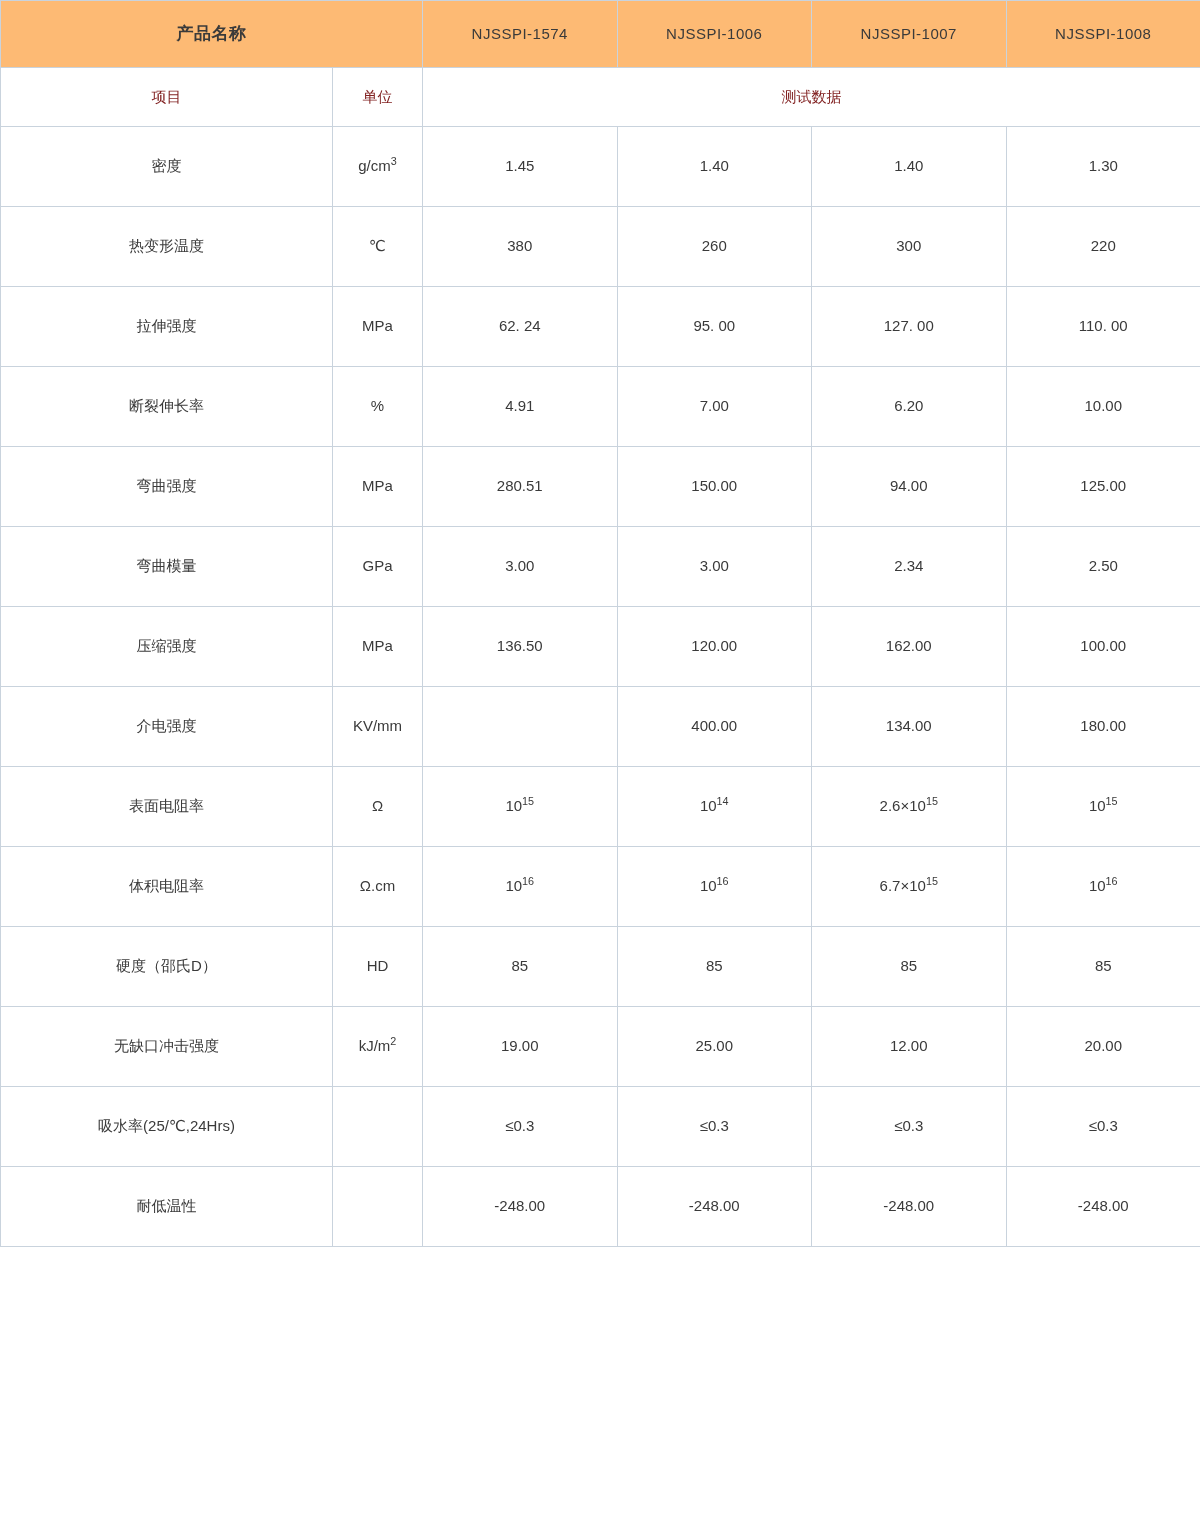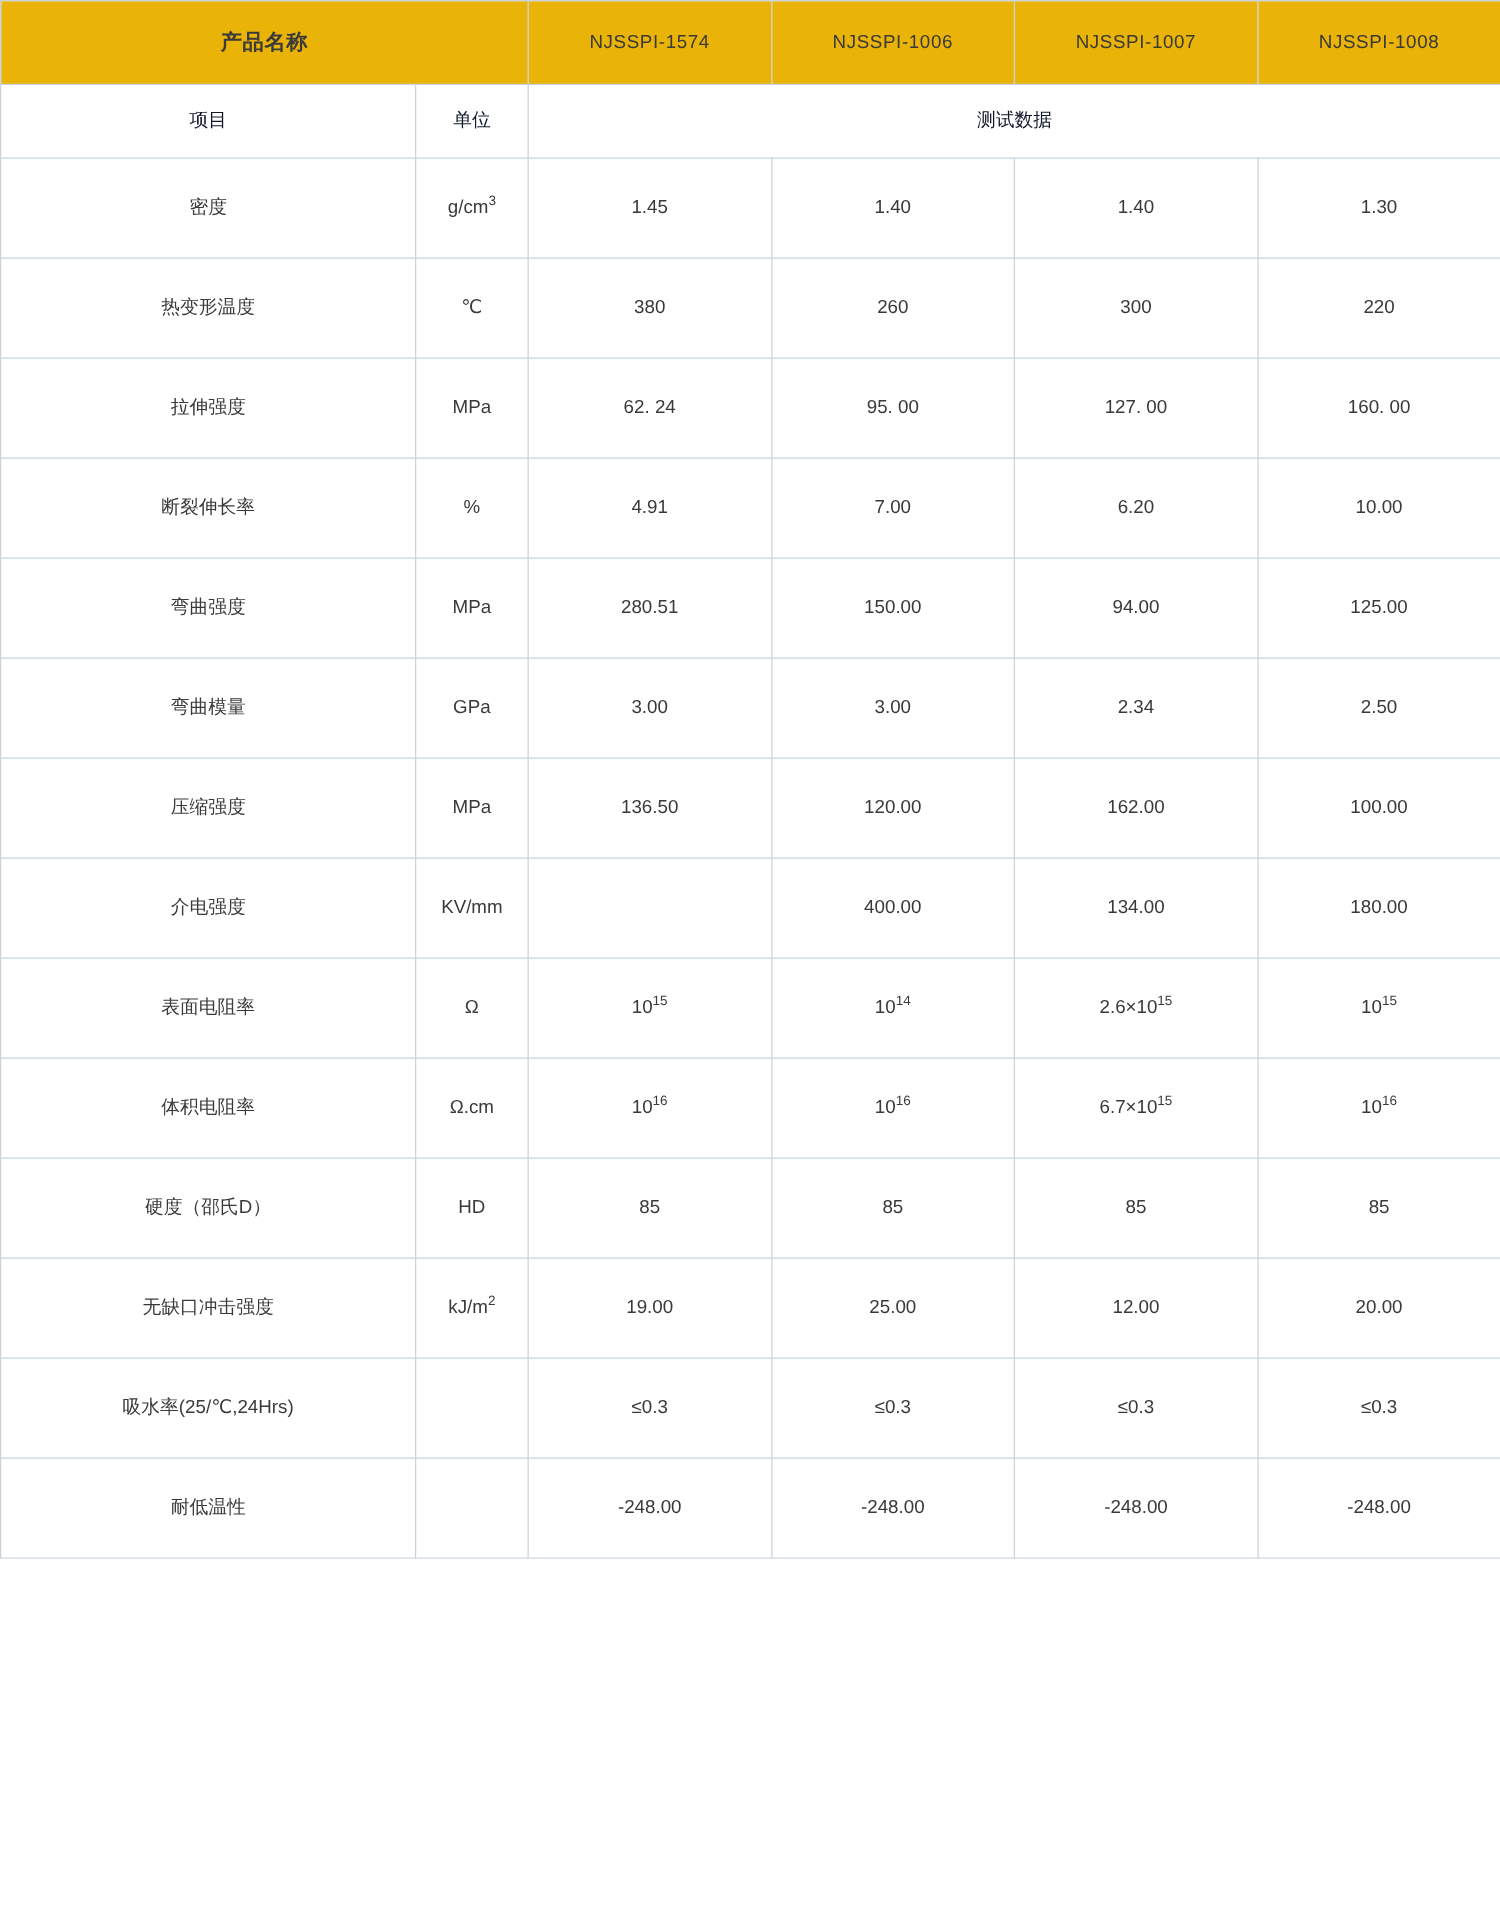--- a/index.html
+++ b/index.html
@@ -29,36 +29,36 @@
   table.spec th, table.spec td {
     border: 1px solid #c9d3dd;
     text-align: center;
     vertical-align: middle;
     font-size: 15px;
     color: #3a3a3a;
     padding: 0 4px;
     line-height: 1.35;
   }
   thead th {
-    background: #eab308;
+    background: #fdba74;
     color: #ffffff;
     font-weight: normal;
     font-size: 17px;
     height: 66px;
     border: 1px solid #2470b3;
     letter-spacing: 0.5px;
   }
   thead th.name-head {
     font-weight: bold;
     font-size: 17px;
   }
   tbody tr.subhead td {
     height: 58px;
     font-size: 15px;
-    color: #0f172a;
+    color: #7f1d1d;
   }
   tbody td {
     height: 79px;
   }
   tbody tr.subhead td.merged {
     text-align: center;
     margin-left: 36px;
   }
   .unit-cell, .item-cell {
     color: #3a3a3a;
@@ -113,21 +113,21 @@
           <td>260</td>
           <td>300</td>
           <td>220</td>
         </tr>
         <tr>
           <td class="item-cell">拉伸强度</td>
           <td class="unit-cell">MPa</td>
           <td>62. 24</td>
           <td>95. 00</td>
           <td>127. 00</td>
-          <td>160. 00</td>
+          <td>110. 00</td>
         </tr>
         <tr>
           <td class="item-cell">断裂伸长率</td>
           <td class="unit-cell">%</td>
           <td>4.91</td>
           <td>7.00</td>
           <td>6.20</td>
           <td>10.00</td>
         </tr>
         <tr>

